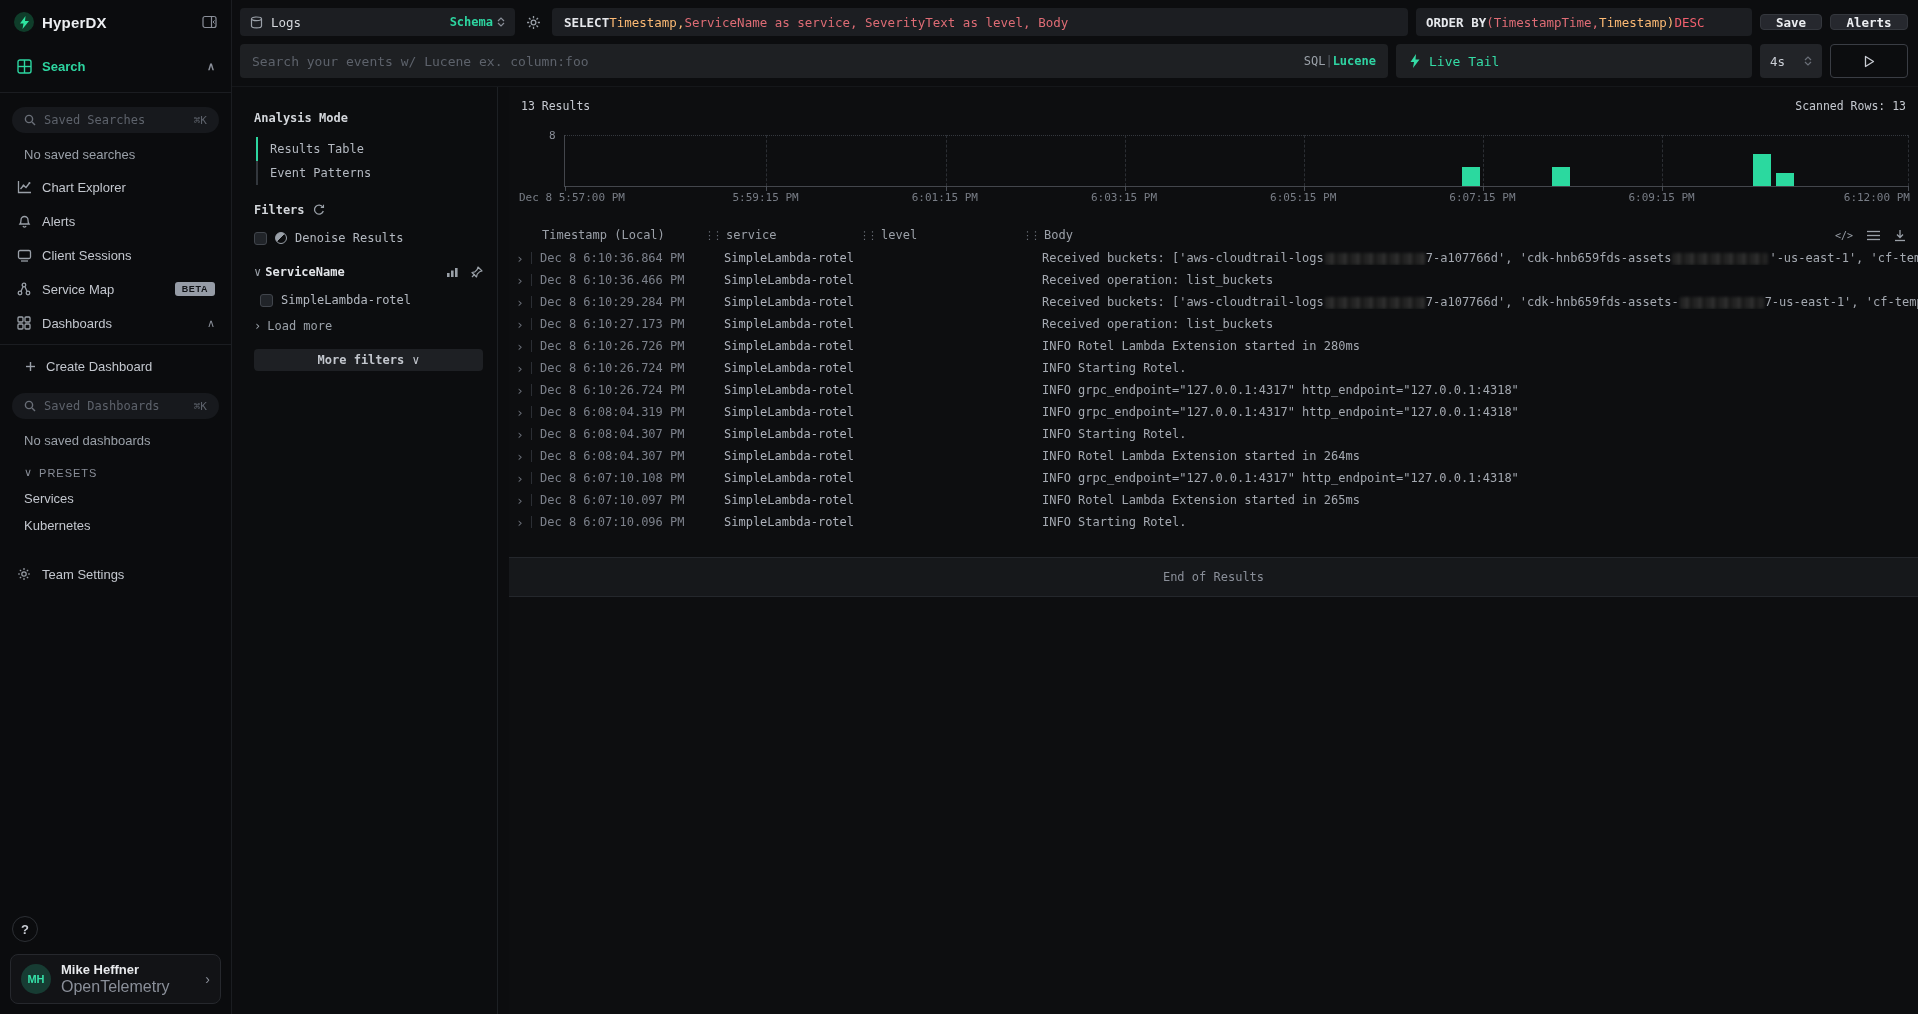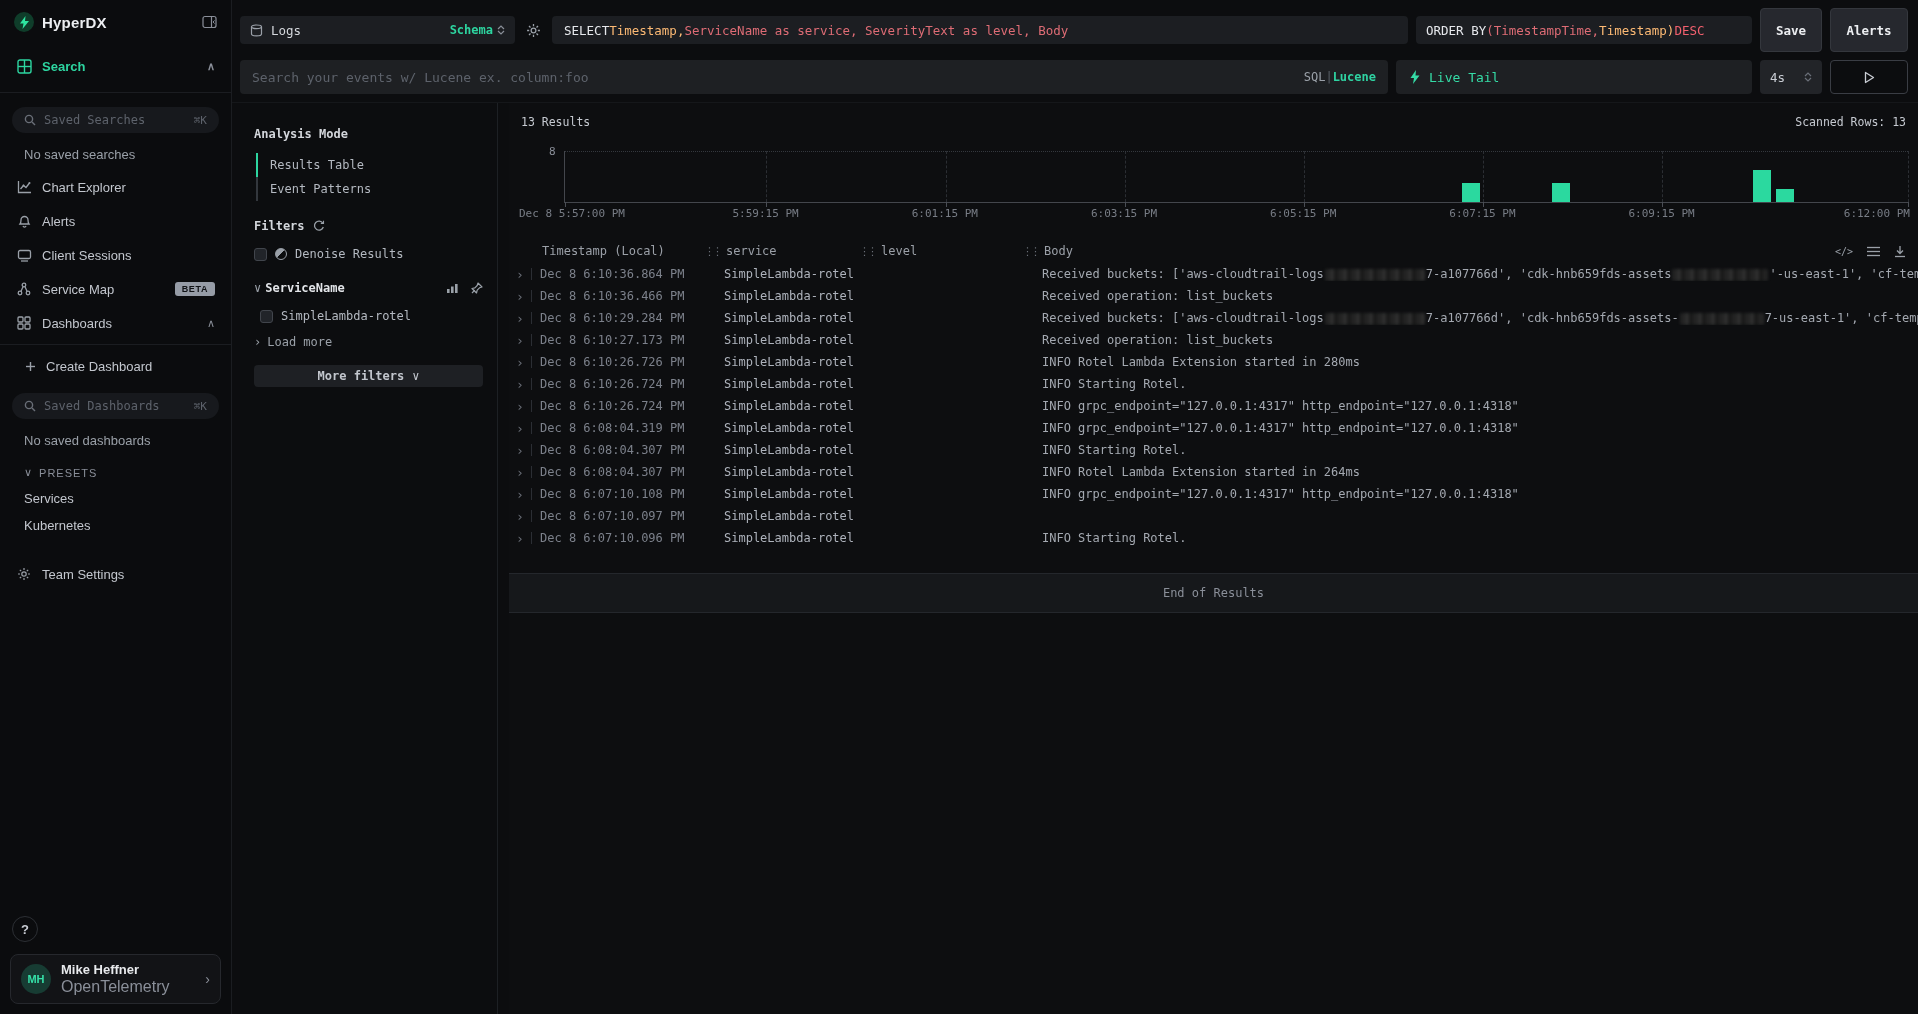--- a/index.html
+++ b/index.html
@@ -46,25 +46,25 @@
   .topbar { padding:8px 10px 8px 8px; border-bottom:1px solid #15171a; }
   .tb-row { display:flex; align-items:center; gap:8px; }
   .tb-row + .tb-row { margin-top:8px; }
   .box { background:#1c1e22; border-radius:4px; display:flex; align-items:center; font-size:12.5px; }
   .src-select { width:275px; height:28px; padding:0 10px; gap:8px; cursor:pointer; }
   .src-label { color:#d4d7dc; }
   .schema { margin-left:auto; color:#2dd5a0; font-weight:bold; font-size:12px; display:flex; align-items:center; gap:4px; }
   .gearwrap { color:#9aa0a8; display:flex; padding:0 3px; cursor:pointer; }
   .sqlbox { flex:1; height:28px; padding:0 12px; white-space:nowrap; overflow:hidden; }
   .orderbox { width:336px; height:28px; padding:0 10px; white-space:nowrap; }
-  .seg-kw { color:#e6e8ec; font-weight:normal; }
+  .seg-kw { color:#e6e8ec; font-weight:bold; }
   .seg-p { color:#fdba74; }
   .seg-r { color:#de6c75; }
   .seg-r2 { color:#f2606e; }
-  .btn { height:44px; padding:0 28px; background:#26282e; border:1px solid #34373d; border-radius:4px;
+  .btn { height:16px; padding:0 28px; background:#26282e; border:1px solid #34373d; border-radius:4px;
          color:#eceef1; font-weight:bold; font-size:12.5px; display:flex; align-items:center; justify-content:center; cursor:pointer; }
   .btn-save { width:62px; }
   .btn-alerts { width:78px; }
   .searchbox { flex:1; height:34px; padding:0 12px; background:#1e2023; }
   .searchbox input { flex:1; background:transparent; border:none; outline:none; color:#c9cdd4;
                      font:13px "DejaVu Sans Mono", monospace; }
   .searchbox input::placeholder { color:#5d626b; }
   .lang-toggle { display:flex; font-size:12px; align-items:center; }
   .lang-sql { color:#9aa0a8; cursor:pointer; }
   .lang-pipe { color:#5a5f68; }
@@ -575,20 +575,21 @@
                 <span class="td-svc">SimpleLambda-rotel</span>
                 <span class="td-lvl"></span>
                 <span class="td-body"><span class="seg-plain">INFO grpc_endpoint="127.0.0.1:4317" http_endpoint="127.0.0.1:4318"</span></span>
               </div>
               <div class="tr">
                 <span class="td-exp">›</span>
                 <span class="td-sep"></span>
                 <span class="td-ts">Dec 8 6:07:10.097 PM</span>
                 <span class="td-svc">SimpleLambda-rotel</span>
                 <span class="td-lvl"></span>
+                <span class="td-body"><span class="seg-plain">INFO Rotel Lambda Extension started in 265ms</span></span>
               </div>
               <div class="tr">
                 <span class="td-exp">›</span>
                 <span class="td-sep"></span>
                 <span class="td-ts">Dec 8 6:07:10.096 PM</span>
                 <span class="td-svc">SimpleLambda-rotel</span>
                 <span class="td-lvl"></span>
                 <span class="td-body"><span class="seg-plain">INFO Starting Rotel.</span></span>
               </div>
             </div>

